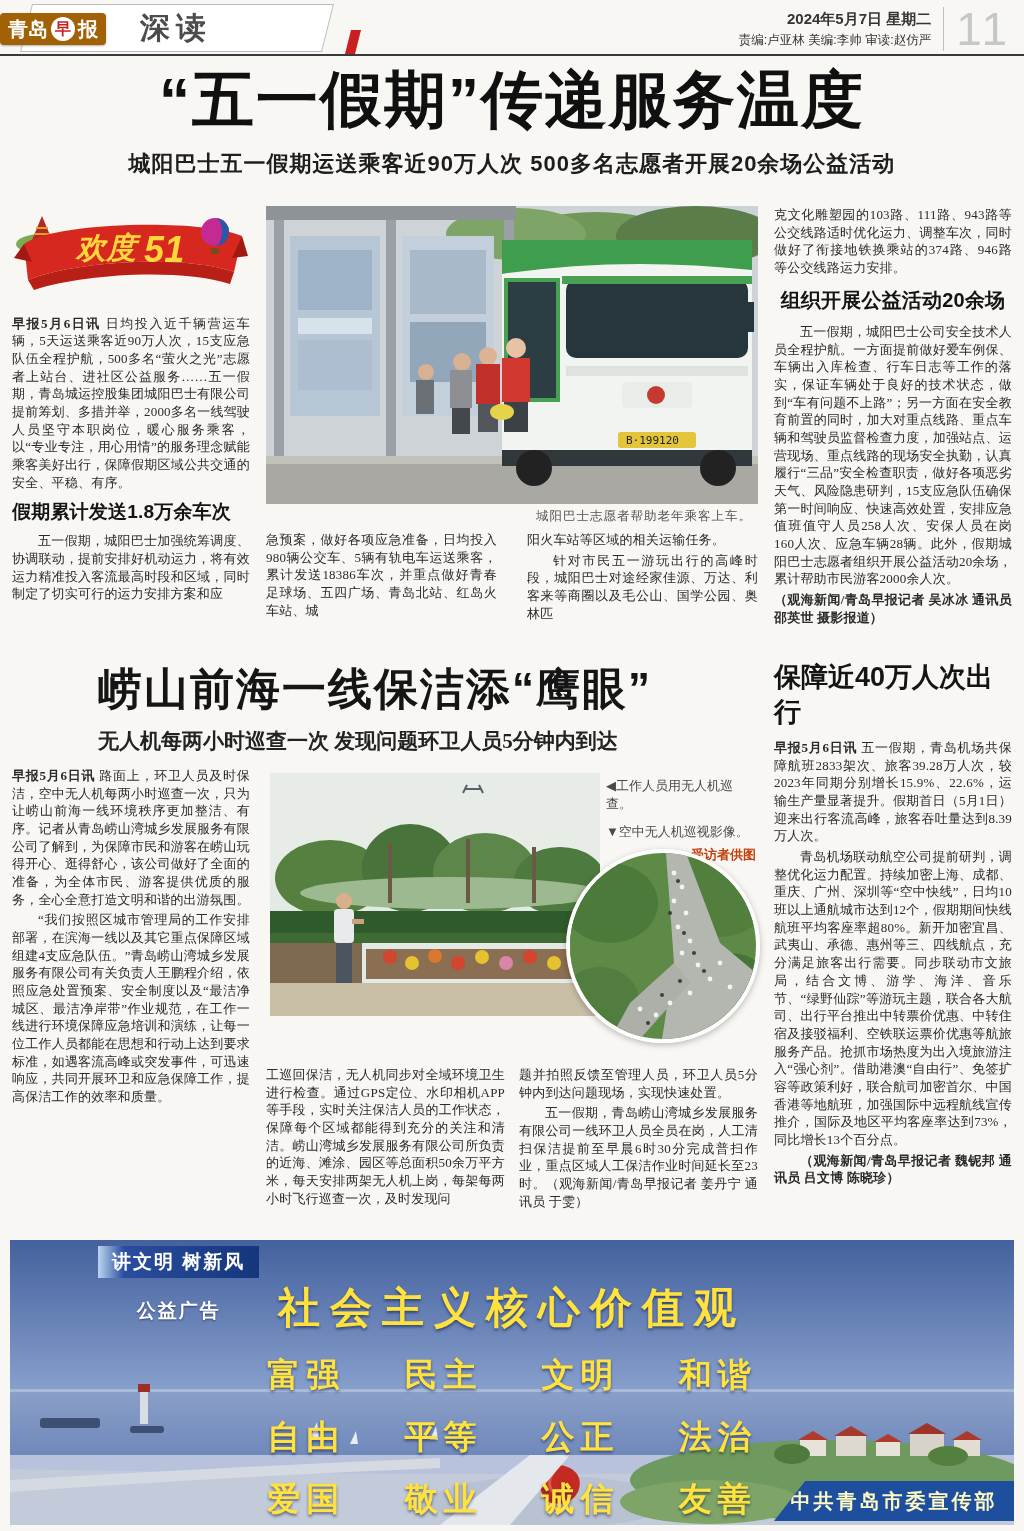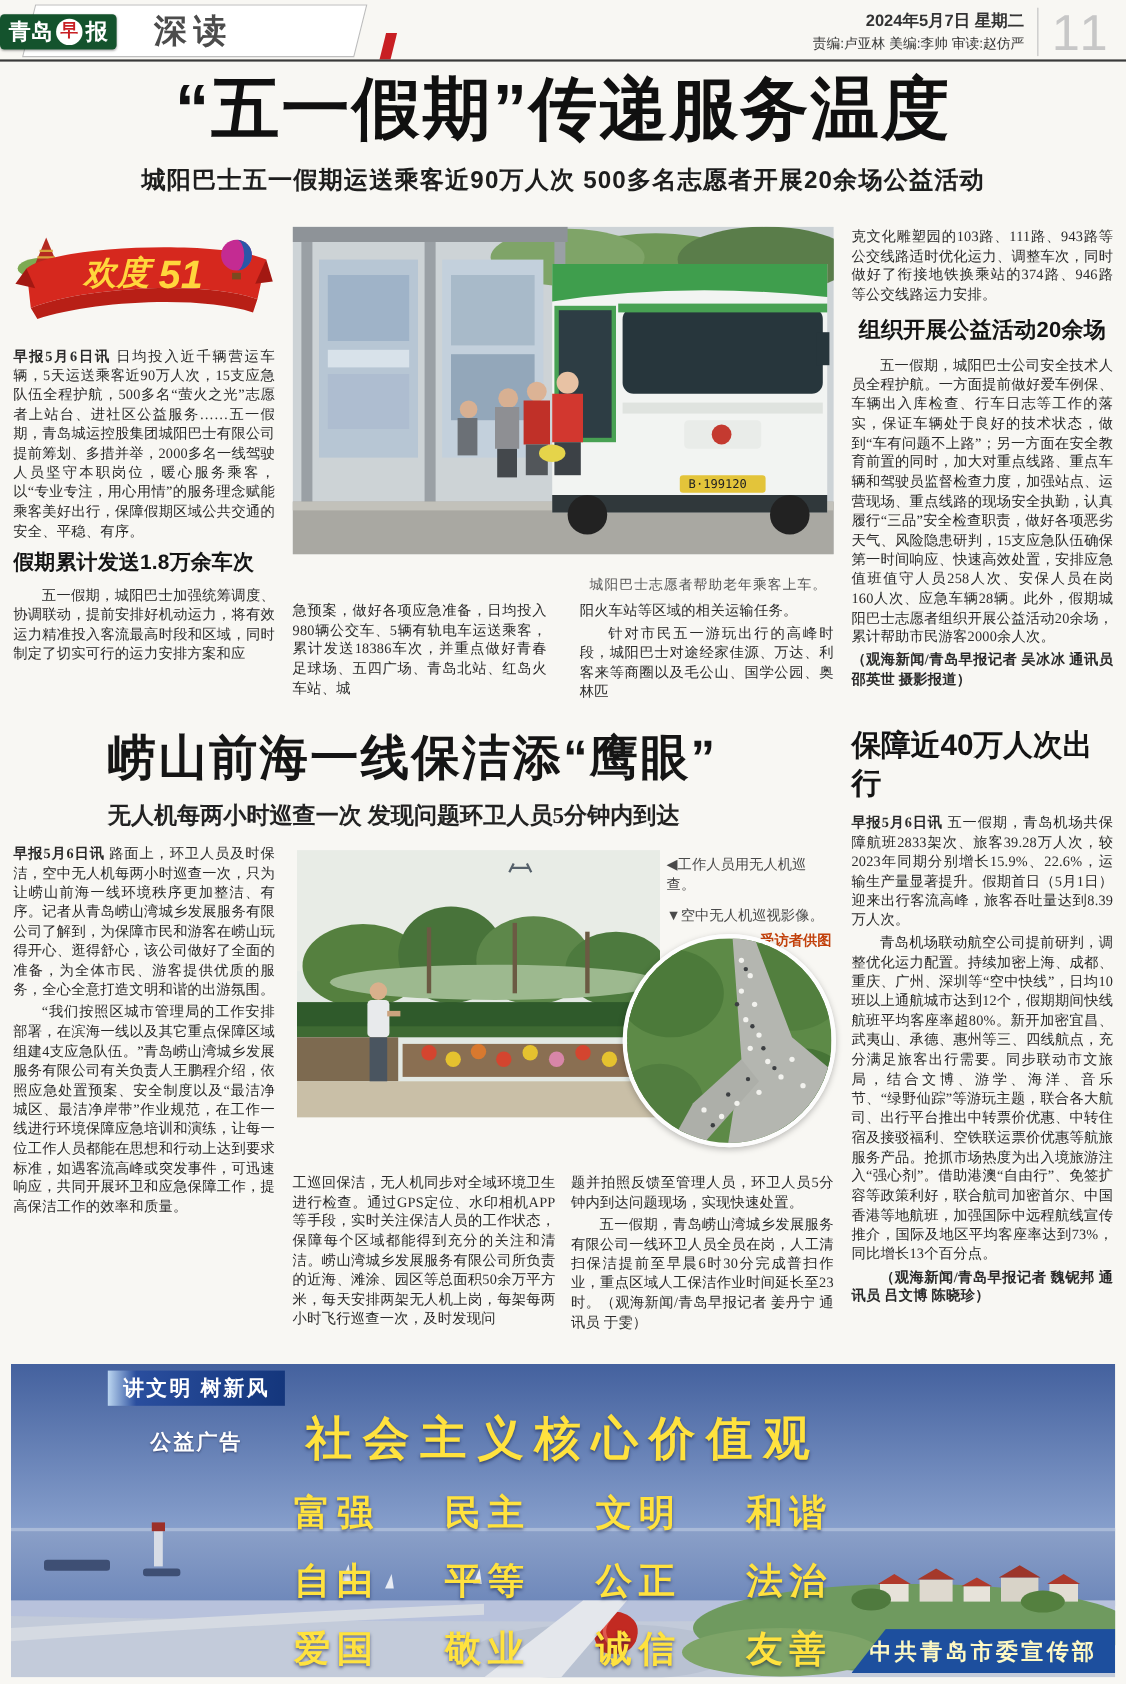--- a/index.html
+++ b/index.html
@@ -6,21 +6,21 @@
   .page{position:relative;width:1024px;height:1531px;margin:0 auto;background:#f8f7f3;
         font-family:"Liberation Serif","DejaVu Serif",serif;color:#262626;overflow:hidden;}
   .sans{font-family:"Liberation Sans","DejaVu Sans",sans-serif;}
 
   
   .hdr{position:absolute;left:0;top:0;width:1024px;height:56px;}
   .hdr-rule{position:absolute;left:0;top:54px;width:1024px;height:2px;background:#3a3a3a;}
   .hdr-slant{position:absolute;left:26px;top:4px;width:300px;height:46px;border:1px solid #bdbdbd;
              background:#fff;transform:skewX(-14deg);}
   .hdr-left{position:absolute;left:0;top:8px;display:flex;align-items:center;}
-  .logo{background:#14532d;border-radius:4px;padding:4px 8px;display:flex;align-items:center;gap:3px;
+  .logo{background:#a16207;border-radius:4px;padding:4px 8px;display:flex;align-items:center;gap:3px;
         color:#fff;font-weight:bold;font-size:20px;line-height:1;box-shadow:0 1px 2px rgba(0,0,0,.3);}
   .logo .circ{width:24px;height:24px;border-radius:50%;background:#fff;color:#c81f23;display:flex;
         align-items:center;justify-content:center;font-size:16px;font-weight:bold;}
   .section-title{font-size:30px;font-weight:bold;color:#4c4c4c;letter-spacing:6px;margin-left:34px;}
   .red-tick{position:absolute;left:348px;top:30px;width:10px;height:24px;background:#c81f23;transform:skewX(-14deg);}
   .hdr-right{position:absolute;right:14px;top:6px;display:flex;align-items:center;gap:12px;}
   .hdr-date{text-align:right;color:#333;}
   .hdr-date .d1{font-size:15px;font-weight:bold;}
   .hdr-date .d2{font-size:12.5px;margin-top:3px;}
   .pg-div{width:1px;height:44px;background:#bfbfbf;}
@@ -39,21 +39,21 @@
   .subhead{font-family:"Liberation Sans","DejaVu Sans",sans-serif;font-weight:bold;color:#141414;}
 
   
   .art1{position:absolute;left:12px;top:206px;width:1000px;height:452px;display:flex;gap:16px;overflow:hidden;}
   .a1c1{width:238px;flex:none;}
   .a1mid{width:492px;flex:none;}
   .a1c4{width:238px;flex:none;}
   .badge{width:238px;height:96px;margin-bottom:8px;}
   .sub1{font-size:19px;margin:8px 0 7px 0;}
   .photo1{width:492px;height:298px;display:block;}
-  .p1cap{font-size:12.5px;color:#555;text-align:right;padding:19px 6px 0 0;letter-spacing:1px;}
+  .p1cap{font-size:12.5px;color:#555;text-align:right;padding:4px 6px 0 0;letter-spacing:1px;}
   .a1cols{display:flex;gap:30px;margin-top:6px;}
   .a1cols>div{width:239px;}
   .sub2{font-size:20px;text-align:center;margin:10px 0 9px 0;}
 
   
   .art2{position:absolute;left:12px;top:660px;width:1000px;height:575px;display:flex;gap:16px;overflow:hidden;}
   .a2left{width:746px;flex:none;}
   .a2title{font-size:44px;font-weight:900;color:#151515;letter-spacing:2px;padding-left:86px;
            font-family:"Liberation Sans","DejaVu Sans",sans-serif;}
   .a2sub{font-size:21px;font-weight:bold;color:#222;padding-left:86px;margin:8px 0 12px 0;}

